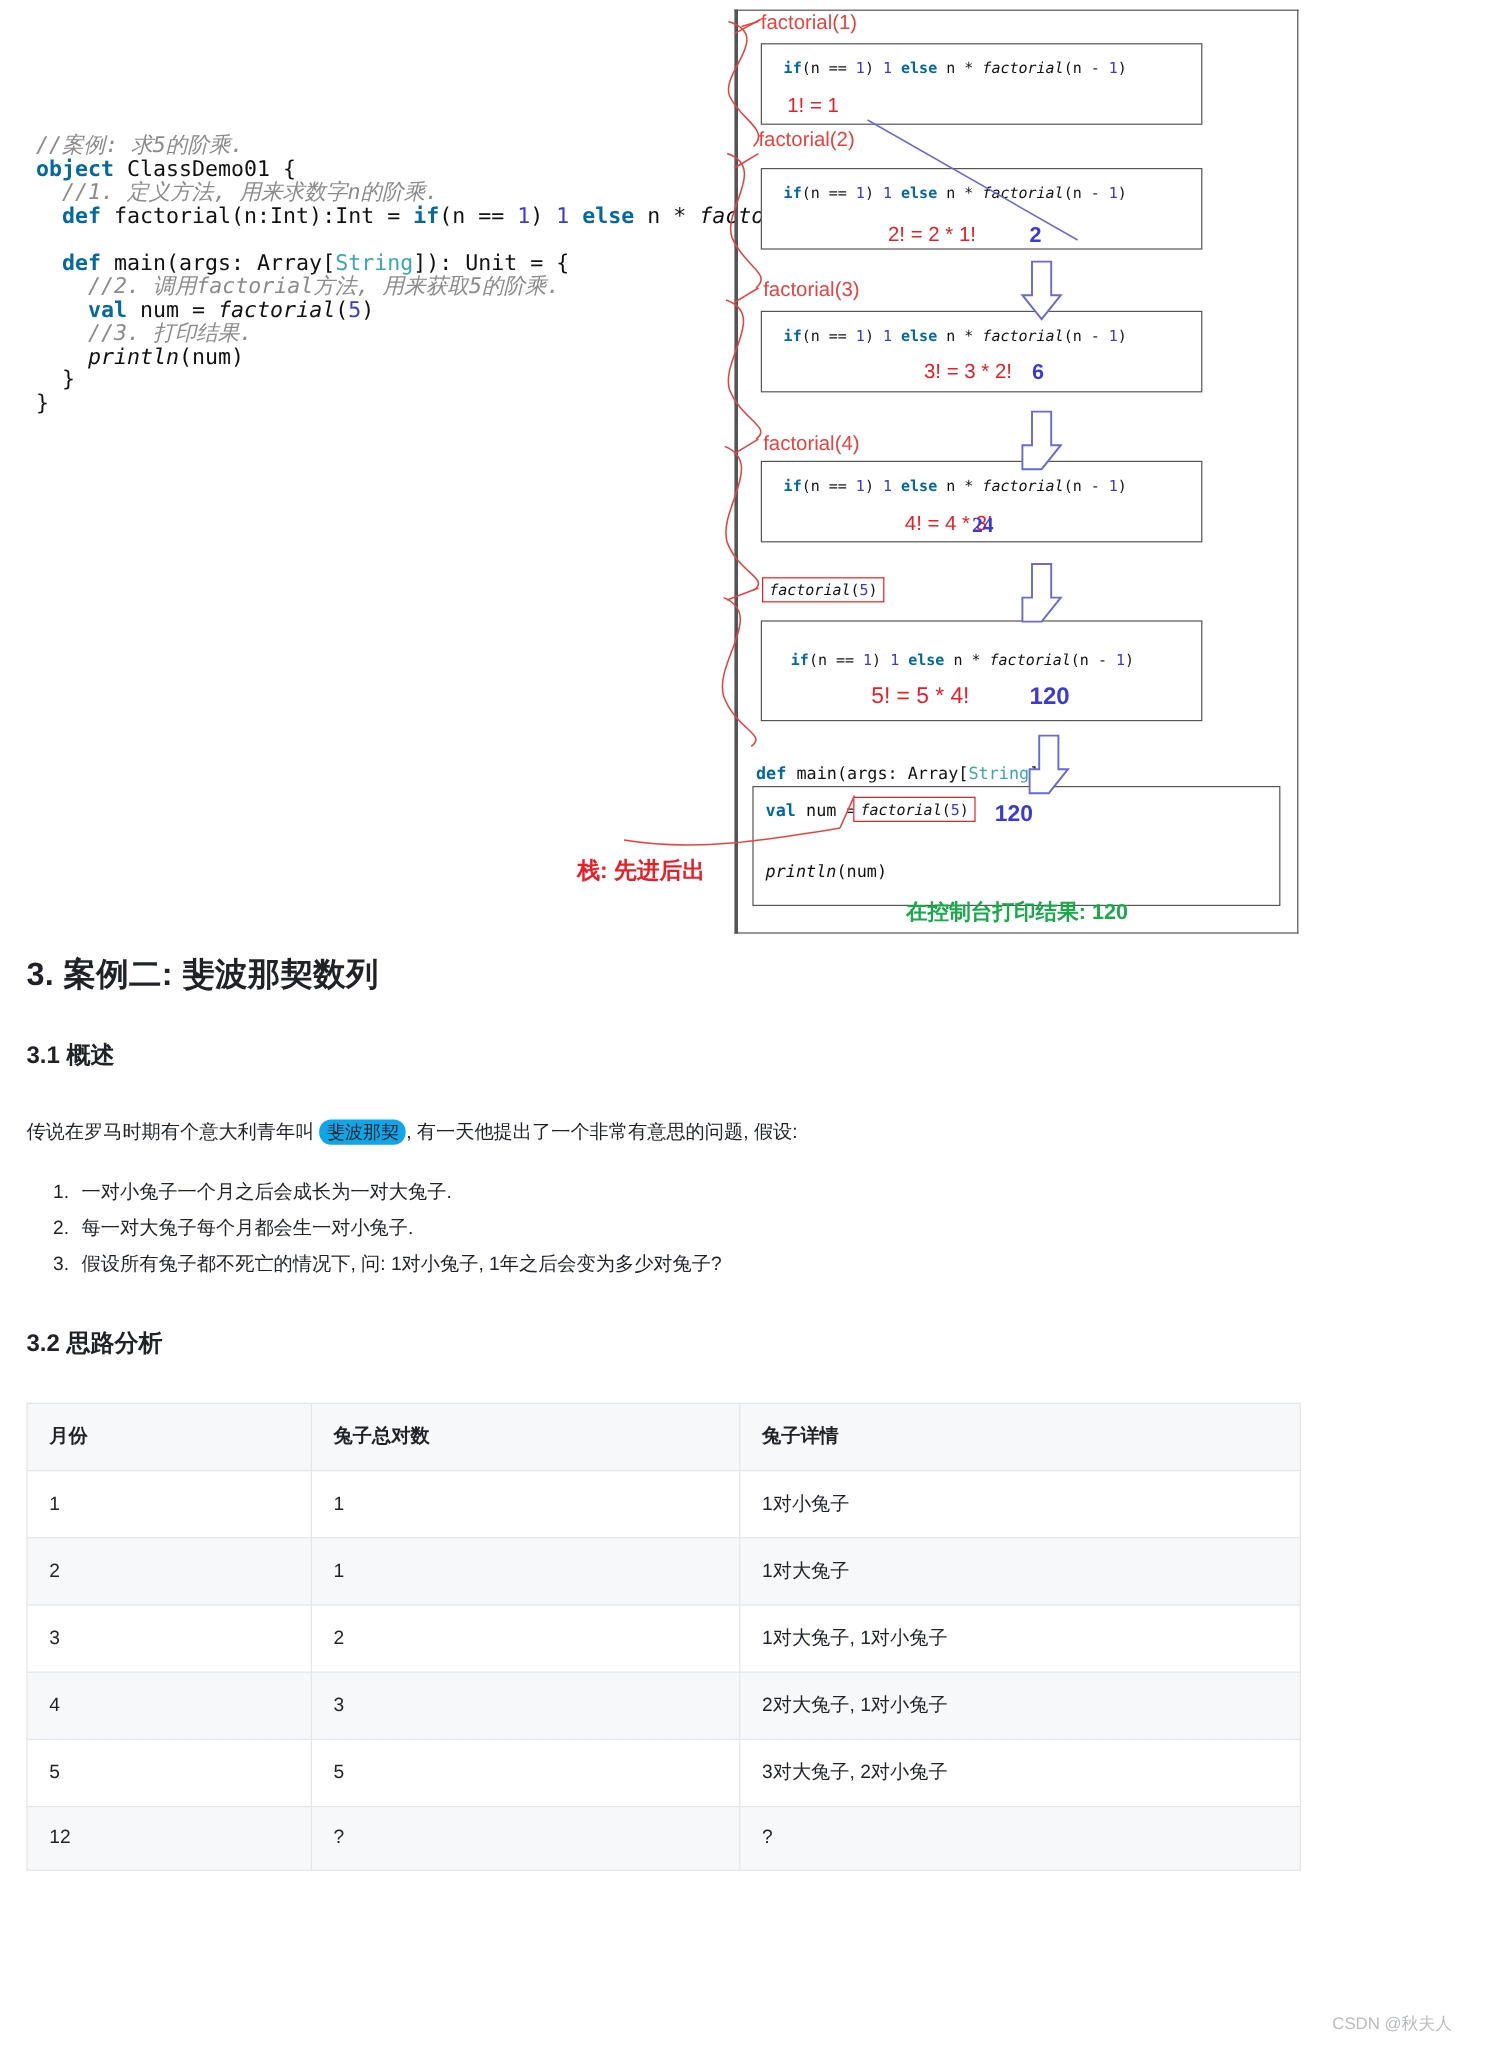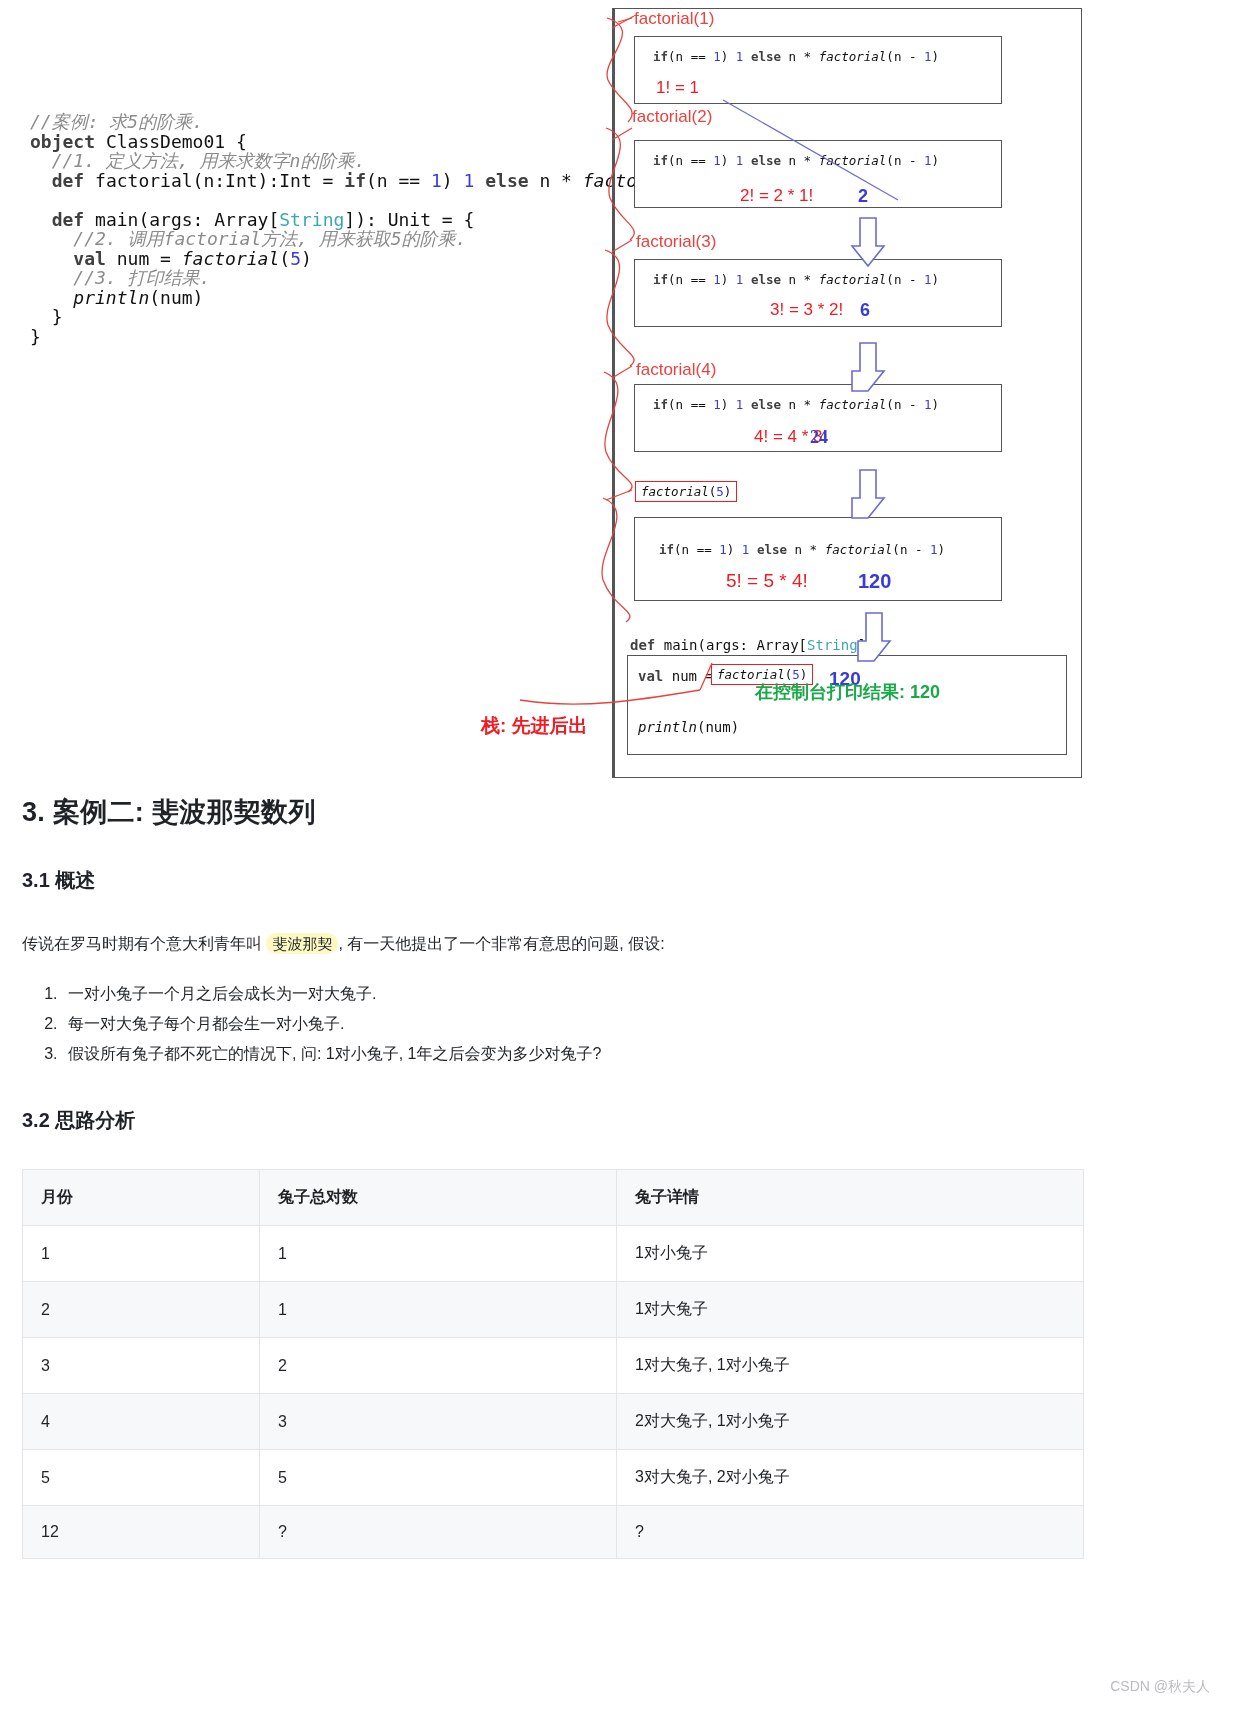--- a/index.html
+++ b/index.html
@@ -12,21 +12,21 @@
 
   
   .figure{position:relative;width:1238px;height:800px;}
 
   .code-block{
     position:absolute;left:30px;top:112px;
     font-family:"DejaVu Sans Mono","Liberation Mono",monospace;
     font-size:18px;line-height:19.5px;white-space:pre;
   }
   .cm{color:#8b8b8b;font-style:italic;}
-  .kw{color:#404040;font-weight:bold;}
+  .kw{color:#0369a1;font-weight:bold;}
   .num{color:#3a3ad6;}
   .typ{color:#3aa8b0;}
   .it{font-style:italic;color:#111;margin-top:29px;}
   .pl{color:#111;}
 
   
   .diagram{position:absolute;left:612px;top:8px;width:470px;height:770px;
            border:1.5px solid #555;border-left:none;box-sizing:border-box;}
   .stackbar{position:absolute;left:612px;top:8px;width:0;height:770px;
             border-left:3px solid #555;}
@@ -74,21 +74,21 @@
   h2.sec{
     margin:0;padding:0 0 0 22px;font-size:27px;line-height:34px;font-weight:bold;
     color:#1f2328;letter-spacing:.3px;
   }
   h3.sub{
     margin:0;padding:0 0 0 22px;font-size:20px;line-height:26px;font-weight:bold;
     color:#1f2328;
   }
   p.para{margin:0;padding:0 0 0 22px;font-size:16px;line-height:26px;color:#1f2328;}
   code.inline{
-    background:#fef9c3;border-radius:10px;padding:2px 6px;font-size:15px;
+    background:#0ea5e9;border-radius:10px;padding:2px 6px;font-size:15px;
     font-family:"Liberation Sans",sans-serif;color:#1f2328;
   }
   ol.rules{margin:0;padding:0 0 0 62px;font-size:16px;line-height:30px;color:#1f2328;}
   ol.rules li{padding-left:6px;}
 
   table.grid{
     border-collapse:collapse;width:1062px;margin-left:22px;
     font-size:16px;color:#1f2328;table-layout:fixed;
   }
   table.grid th,table.grid td{
@@ -162,21 +162,21 @@
     </div>
     <div class="fact-eq" style="left:726px;top:570px;font-size:19px;">5! = 5 * 4!</div>
     <div class="fact-val" style="left:858px;top:570px;font-size:20px;">120</div>
 
     <div class="plain-code" style="left:630px;top:637px;"><span class="kw">def</span> <span class="pl">main(args: Array[</span><span class="typ">String</span><span class="pl">])</span></div>
     <div class="call-box" style="left:627px;top:655px;width:440px;height:100px;"></div>
     <div class="plain-code" style="left:638px;top:668px;"><span class="kw">val</span> <span class="pl">num =</span></div>
     <div class="boxed-call" style="left:711px;top:664px;"><span class="it">factorial</span><span class="pl">(</span><span class="num">5</span><span class="pl">)</span></div>
     <div class="fact-val" style="left:829px;top:668px;font-size:19px;">120</div>
     <div class="plain-code" style="left:638px;top:719px;"><span class="it">println</span><span class="pl">(num)</span></div>
-    <div class="console-note" style="left:755px;top:680px;">在控制台打印结果: 120</div>
+    <div class="console-note" style="left:755px;top:748px;">在控制台打印结果: 120</div>
 
     <div class="stack-note" style="left:481px;top:713px;">栈: 先进后出</div>
 
     <svg class="overlay" viewBox="0 0 1238 800">
       <g fill="none" stroke="#e8433f" stroke-width="1.3">
         <path d="M607 18 C 645 30 600 60 608 80 C 617 100 642 108 628 122"></path>
         <path d="M606 128 C 640 140 602 175 610 198 C 620 222 644 228 630 240"></path>
         <path d="M605 250 C 640 262 600 300 608 325 C 618 350 644 356 630 366"></path>
         <path d="M604 372 C 638 386 598 425 606 452 C 616 478 642 482 628 492"></path>
         <path d="M603 498 C 638 512 595 552 603 580 C 613 608 640 612 626 622"></path>

